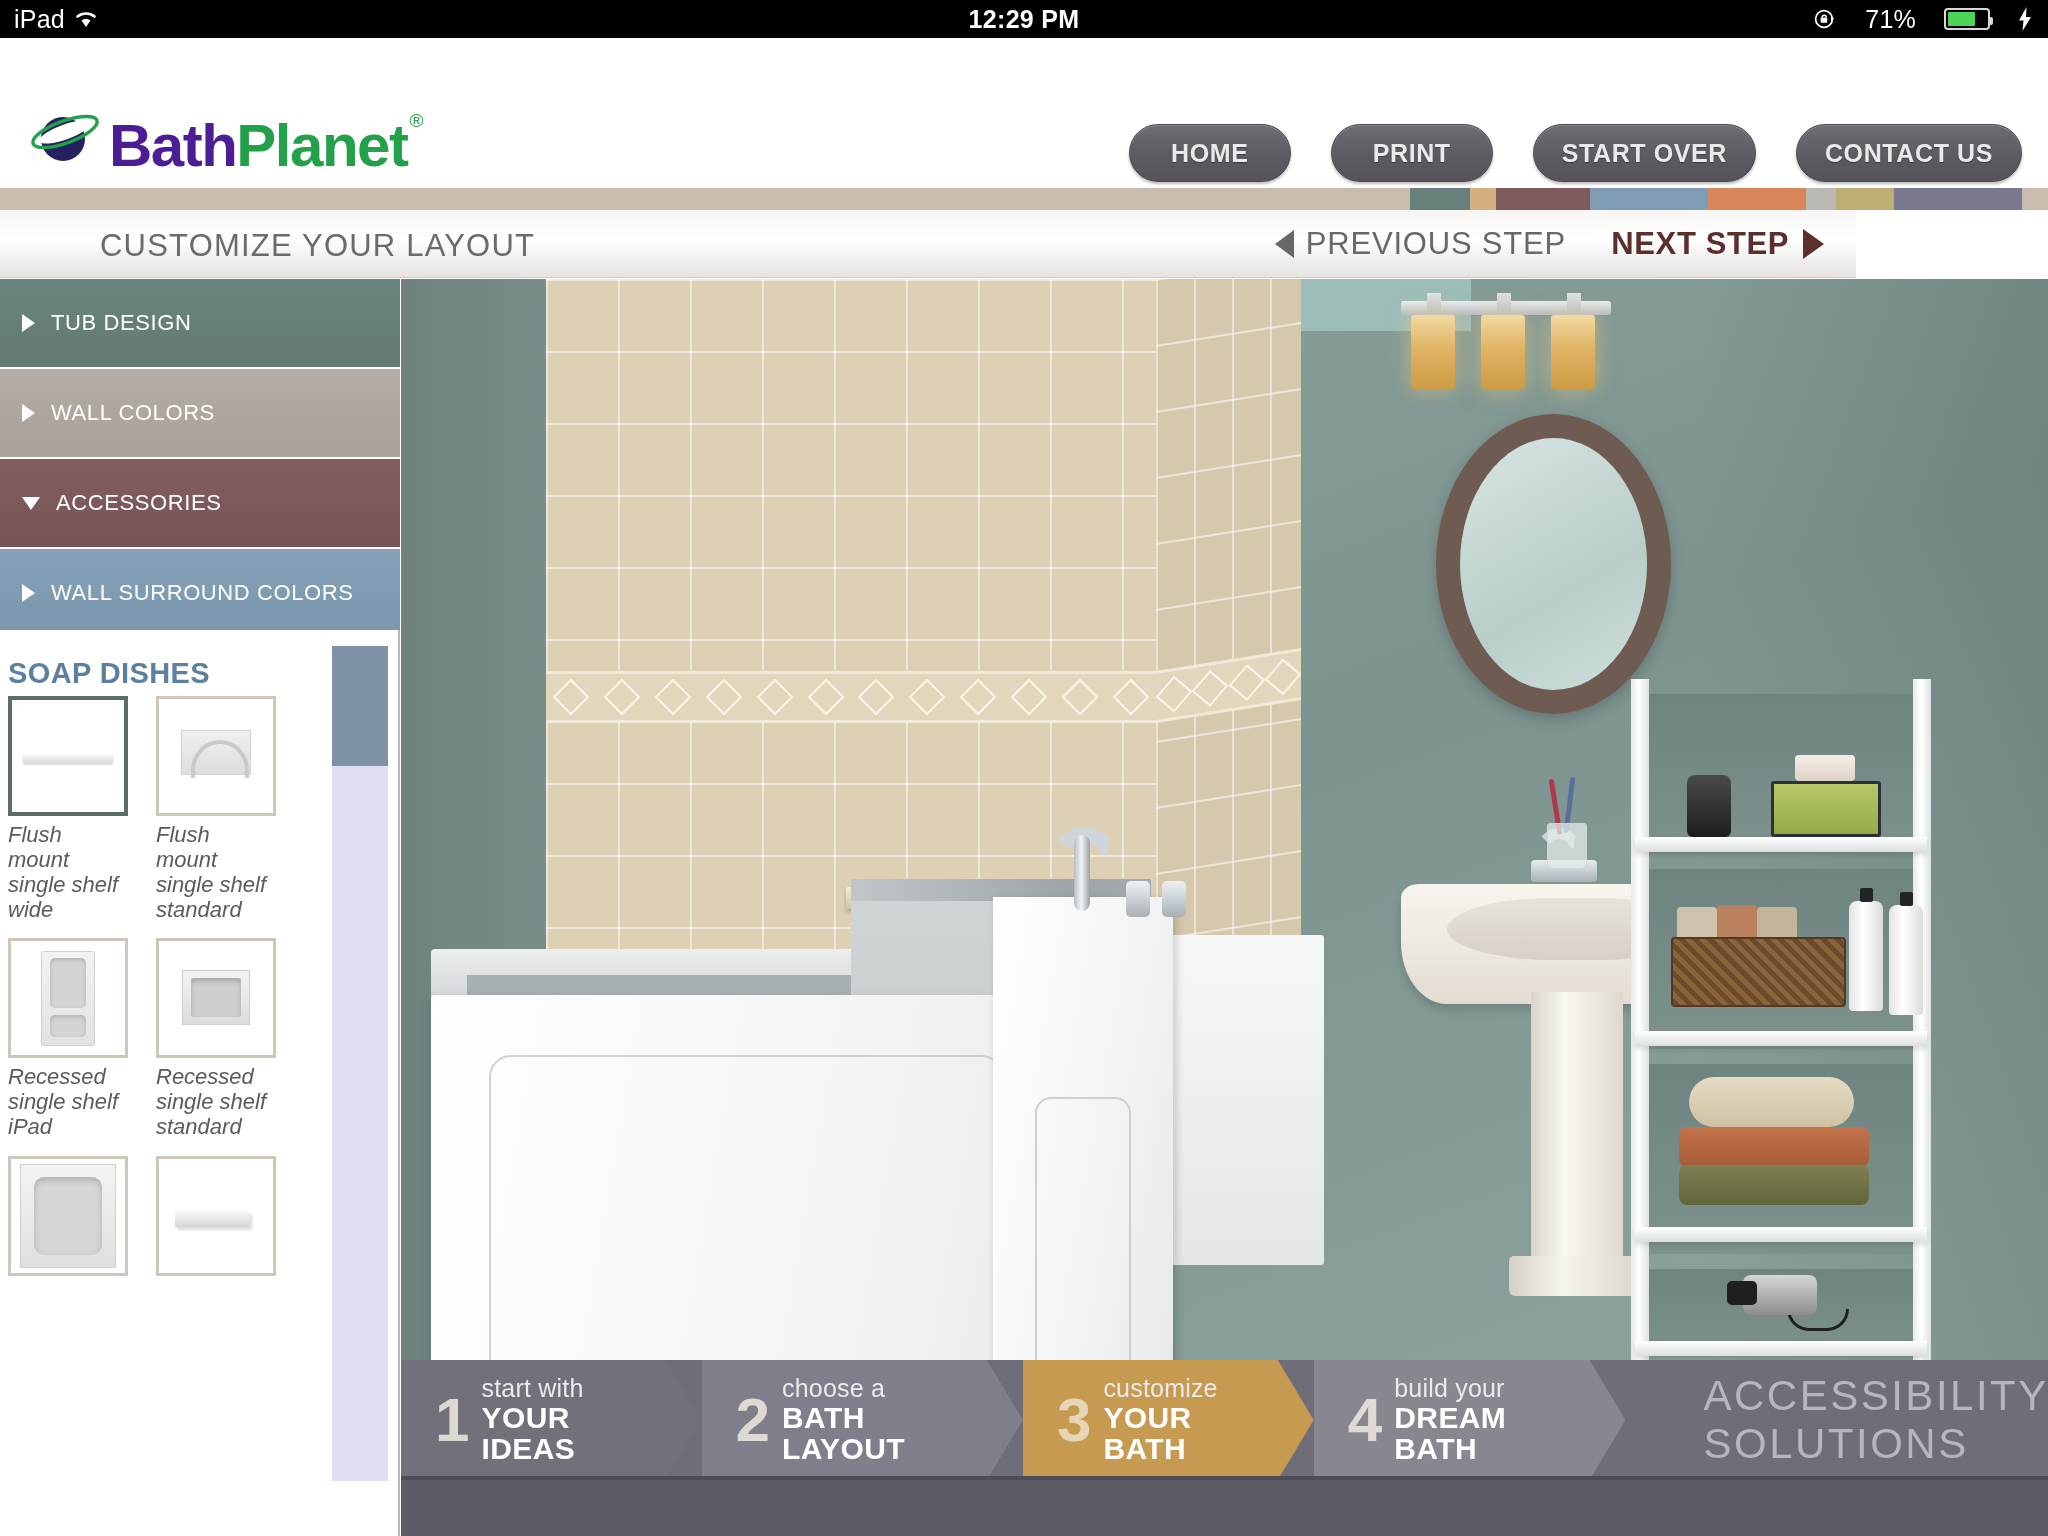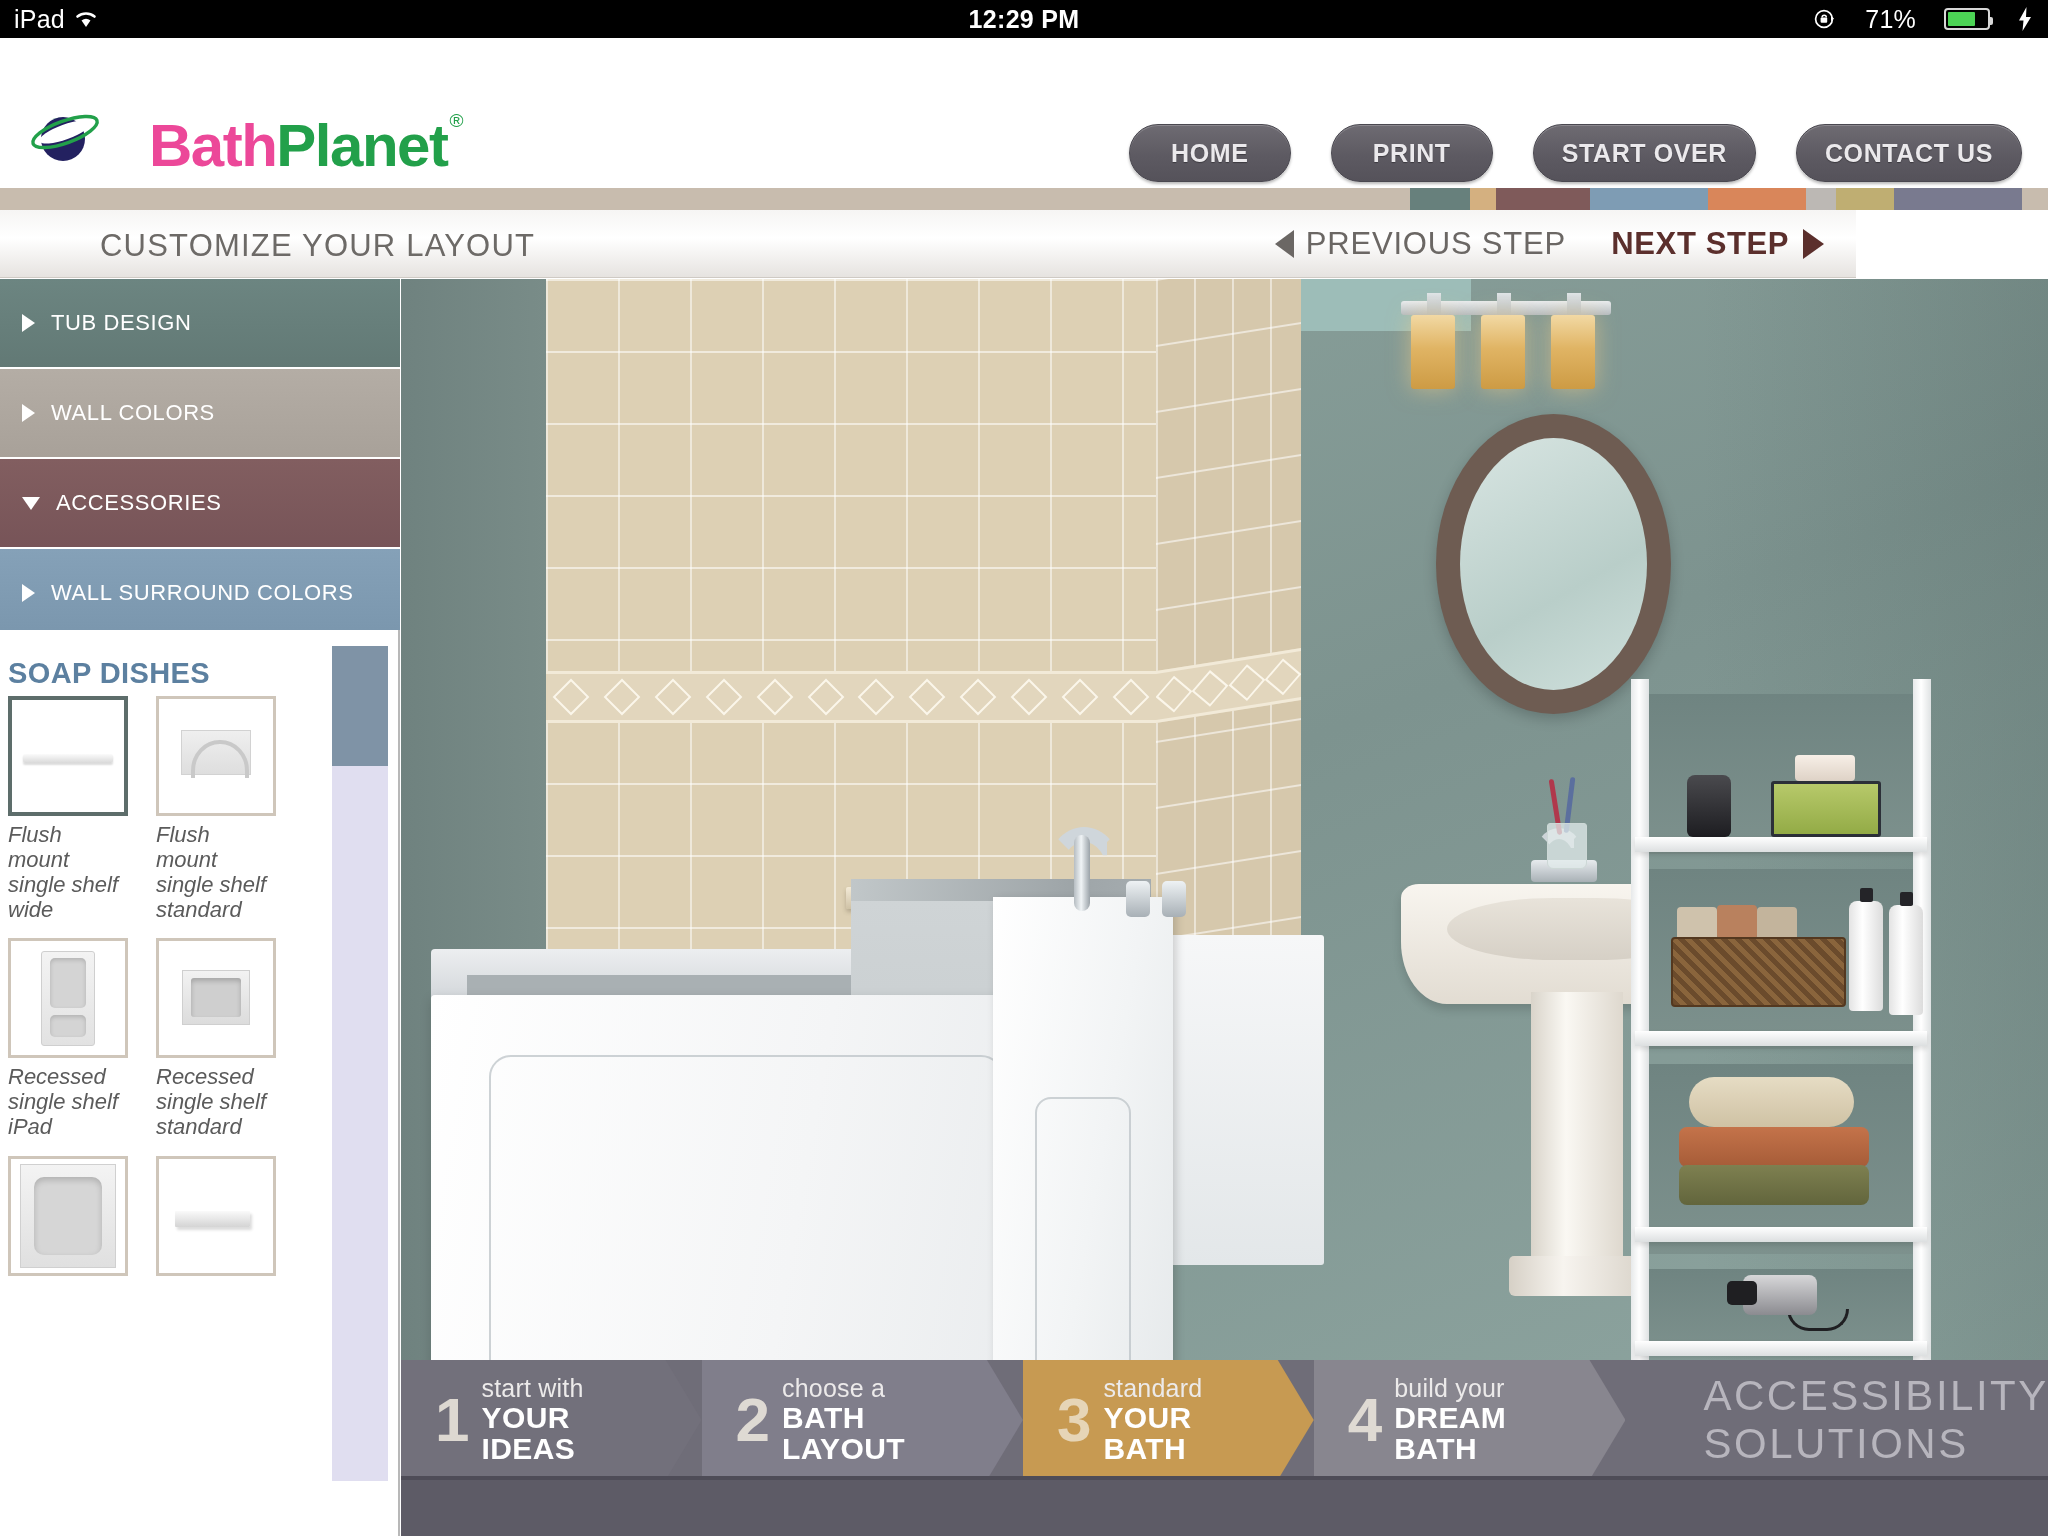--- a/index.html
+++ b/index.html
@@ -27,21 +27,21 @@
   .battery i{ display:block; height:100%; background:#4cd455; border-radius:1px; }
   .bolt{ width:14px; height:24px; }
 
   
   .header{ position:absolute; left:0; top:38px; width:2048px; height:150px;
     background:#ffffff; }
   .logo{ position:absolute; left:27px; top:70px; display:flex; align-items:center; }
   .logo-mark{ width:76px; height:72px; margin-right:6px; }
   .logo-text{ font-size:60px; font-weight:bold; letter-spacing:-1.5px;
     line-height:1; position:relative; top:2px; }
-  .logo-bath{ color:#ec4899;margin-left:40px; }
+  .logo-bath{ color:#4c1d95; }
   .logo-planet{ color:#22a04a; }
   .logo-reg{ font-size:19px; color:#22a04a; vertical-align:super;
     position:relative; top:-18px; left:2px; font-weight:normal; }
 
   .navbtns{ position:absolute; right:26px; top:86px; display:flex; gap:40px; }
   .navbtn{ height:58px; min-width:162px; padding:0 28px; border-radius:29px;
     background:linear-gradient(#6e6b72,#5d5a62 55%,#55525a);
     border:1px solid #4a4850;
     box-shadow:0 2px 3px rgba(0,0,0,.28), inset 0 1px 0 rgba(255,255,255,.2);
     color:#ebe9ec; font-size:25px; font-weight:bold; letter-spacing:.6px;
@@ -609,21 +609,21 @@
   <div class="chev c2i">
     <span class="num">2</span>
     <span class="txt">
       <span class="t1" style="display:block">choose a</span>
       <span class="t2" style="display:block">BATH LAYOUT</span>
     </span>
   </div>
   <div class="chev c3">
     <span class="num">3</span>
     <span class="txt">
-      <span class="t1" style="display:block">standard</span>
+      <span class="t1" style="display:block">customize</span>
       <span class="t2" style="display:block">YOUR BATH</span>
     </span>
   </div>
   <div class="chev c4">
     <span class="num">4</span>
     <span class="txt">
       <span class="t1" style="display:block">build your</span>
       <span class="t2" style="display:block">DREAM BATH</span>
     </span>
   </div>

